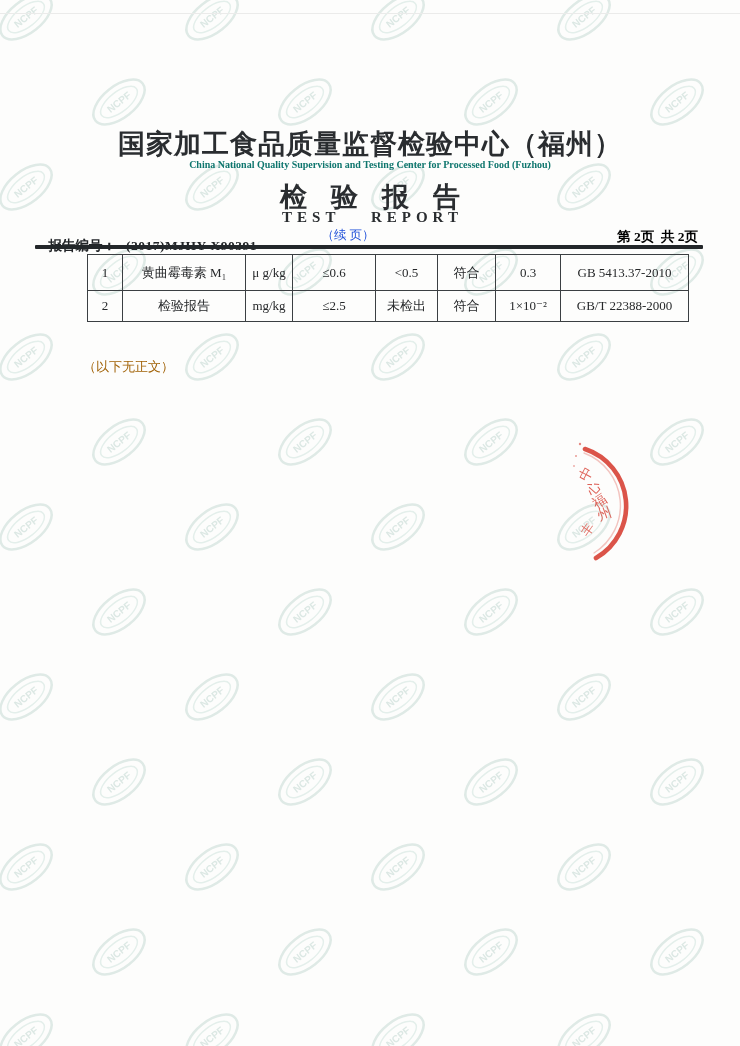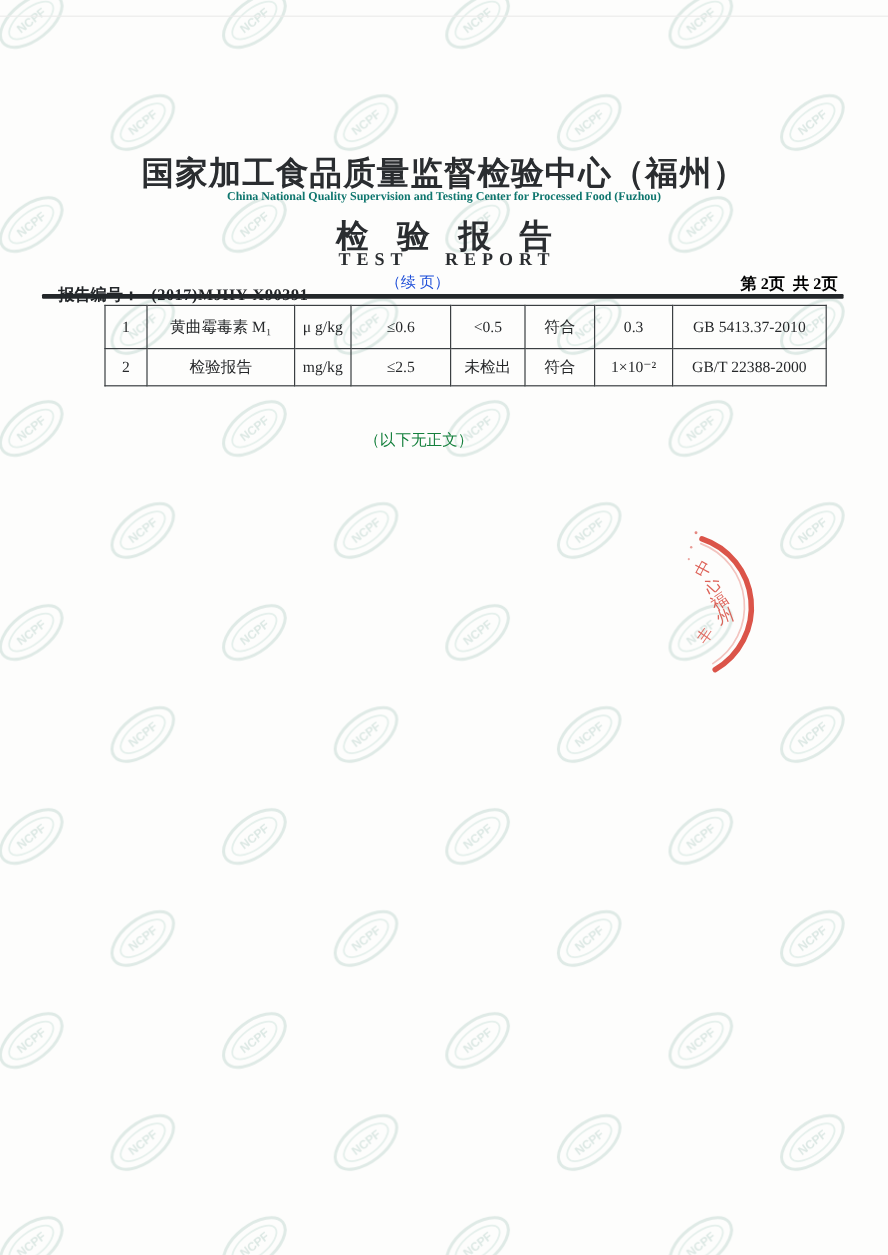--- a/index.html
+++ b/index.html
@@ -73,22 +73,22 @@
   }
   table.report-table th {
     font-weight: 400; white-space: pre-line; line-height: 1.25;
     font-size: 13.5px;
   }
   tr.hdr-row   { height: 32px; }
   tr.data-row-1 { height: 36px; }
   tr.data-row-2 { height: 31px; }
   td.cell-item { text-align: left; padding-left: 10px; margin-top: 31px; }
   .footer-note {
-    position: absolute; left: 96px; top: 358px; width: 506px;
-    text-align: center; font-size: 13px; white-space: pre; color: #15803d;
+    position: absolute; left: 83px; top: 358px; width: 506px;
+    font-size: 13px; white-space: pre; color: #a16207;
   }
 </style>
 </head>
 <body>
 
 <div class="layer" id="watermark-layer">
   <svg width="740" height="1046" xmlns="http://www.w3.org/2000/svg">
     <defs>
       <pattern id="wm" patternUnits="userSpaceOnUse" width="186" height="170" x="-20" y="-25">
         <g transform="translate(46,42) rotate(-38)">

